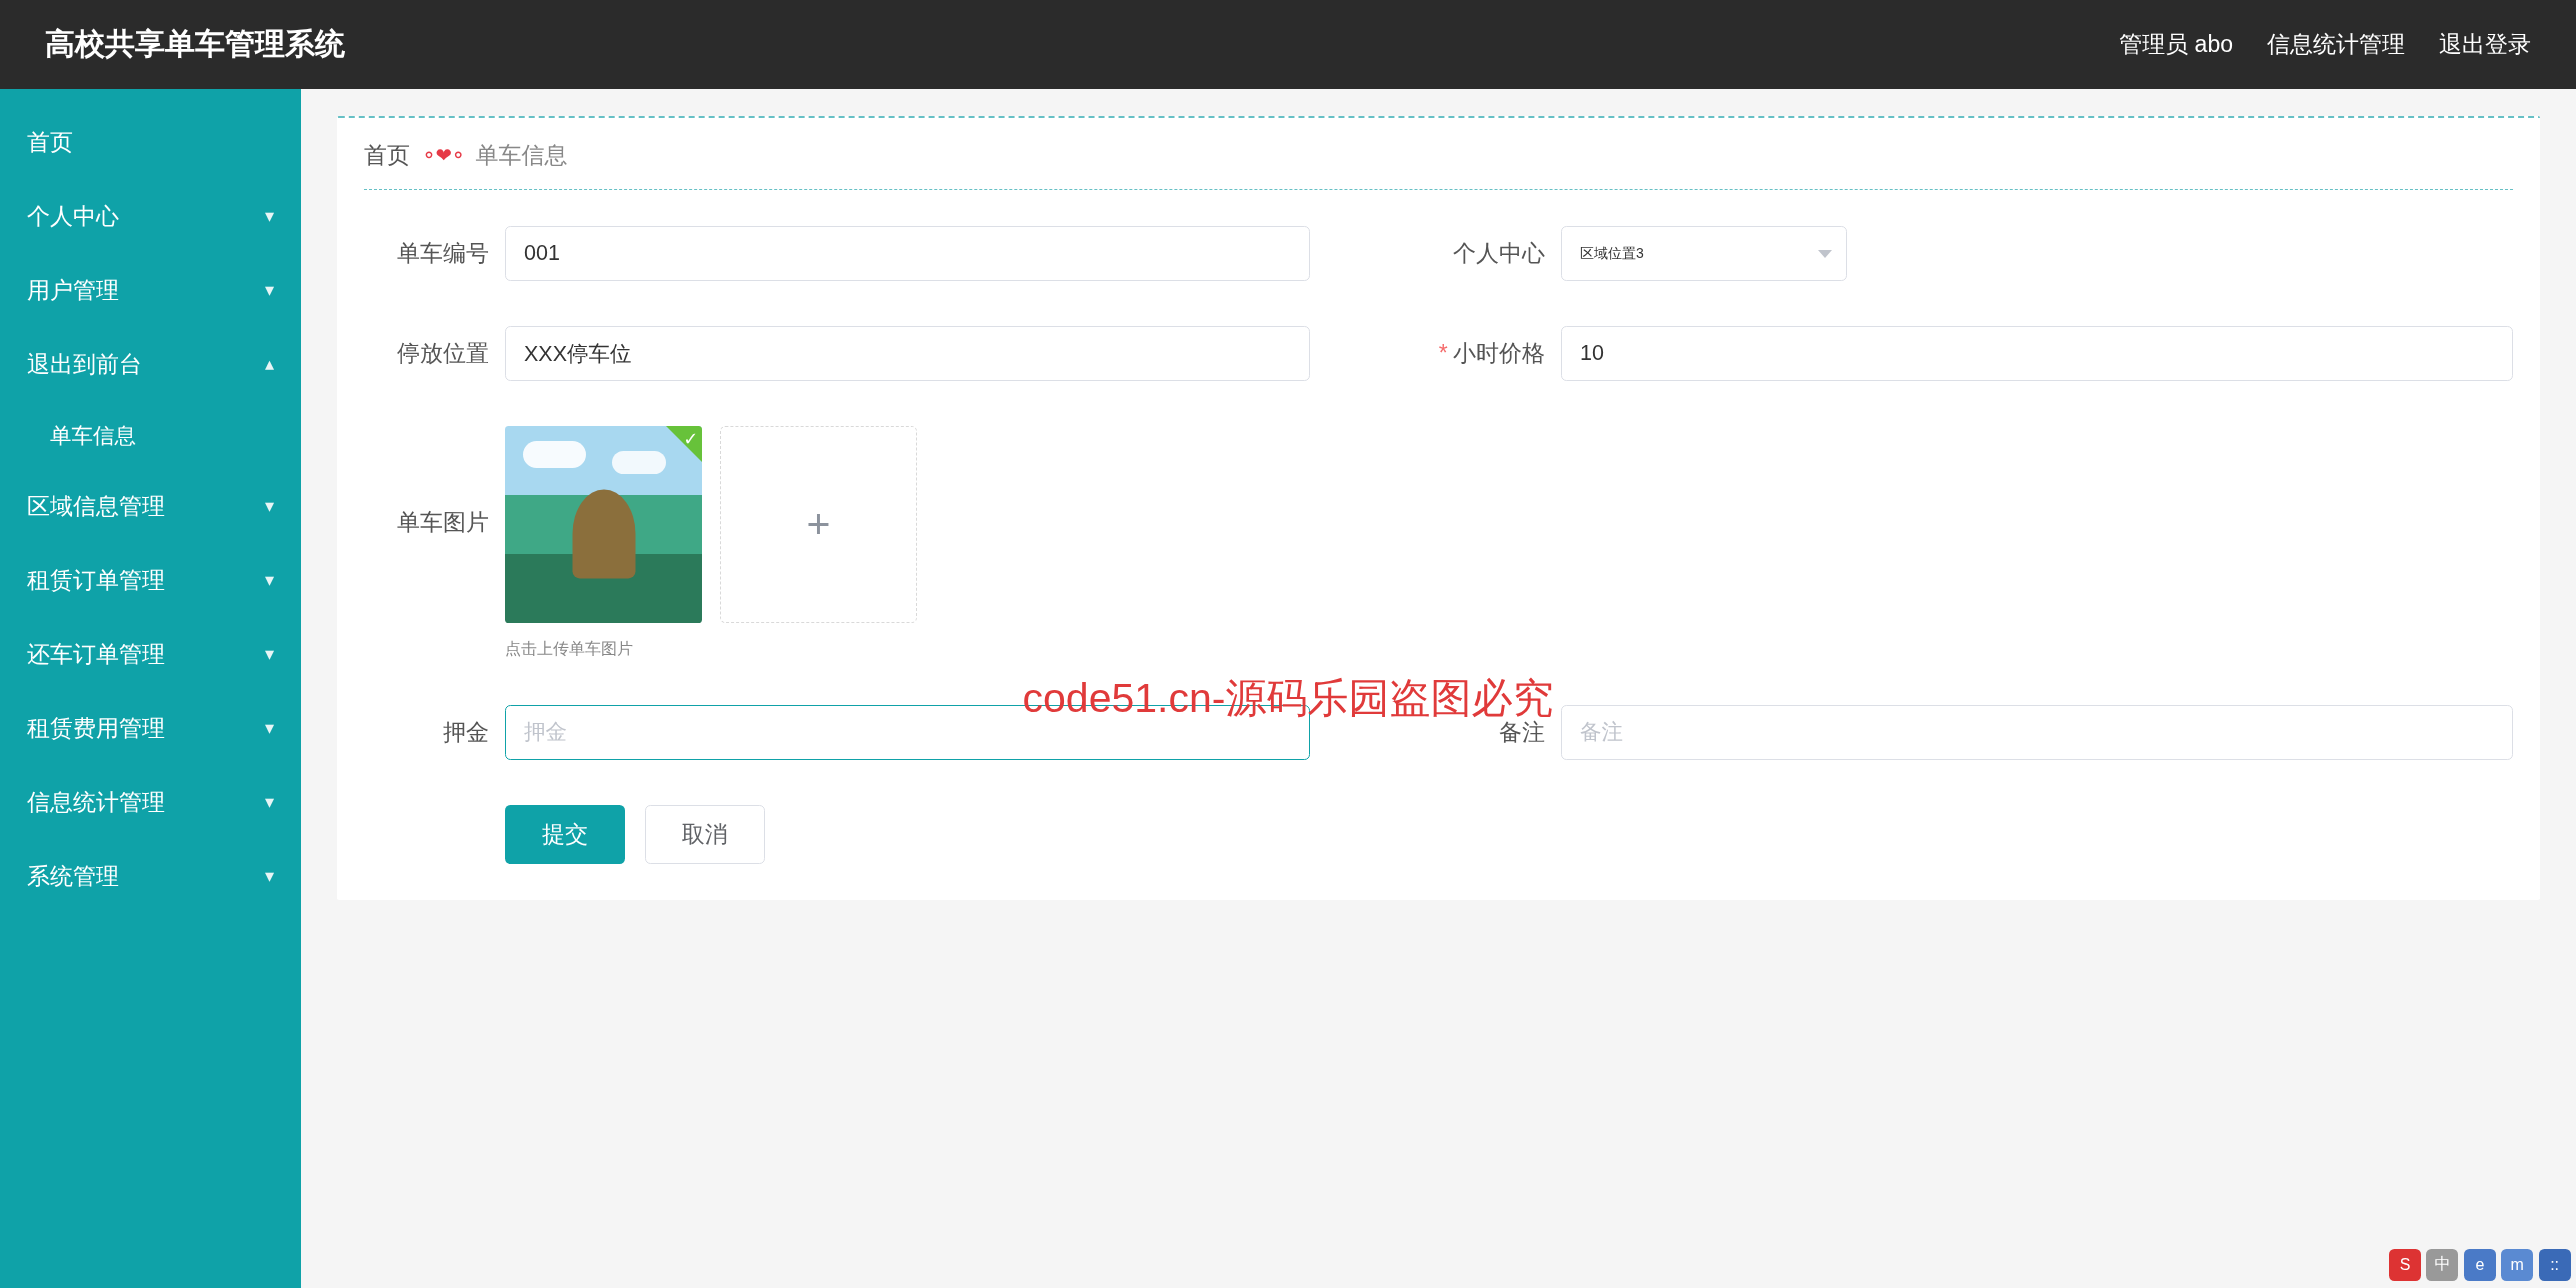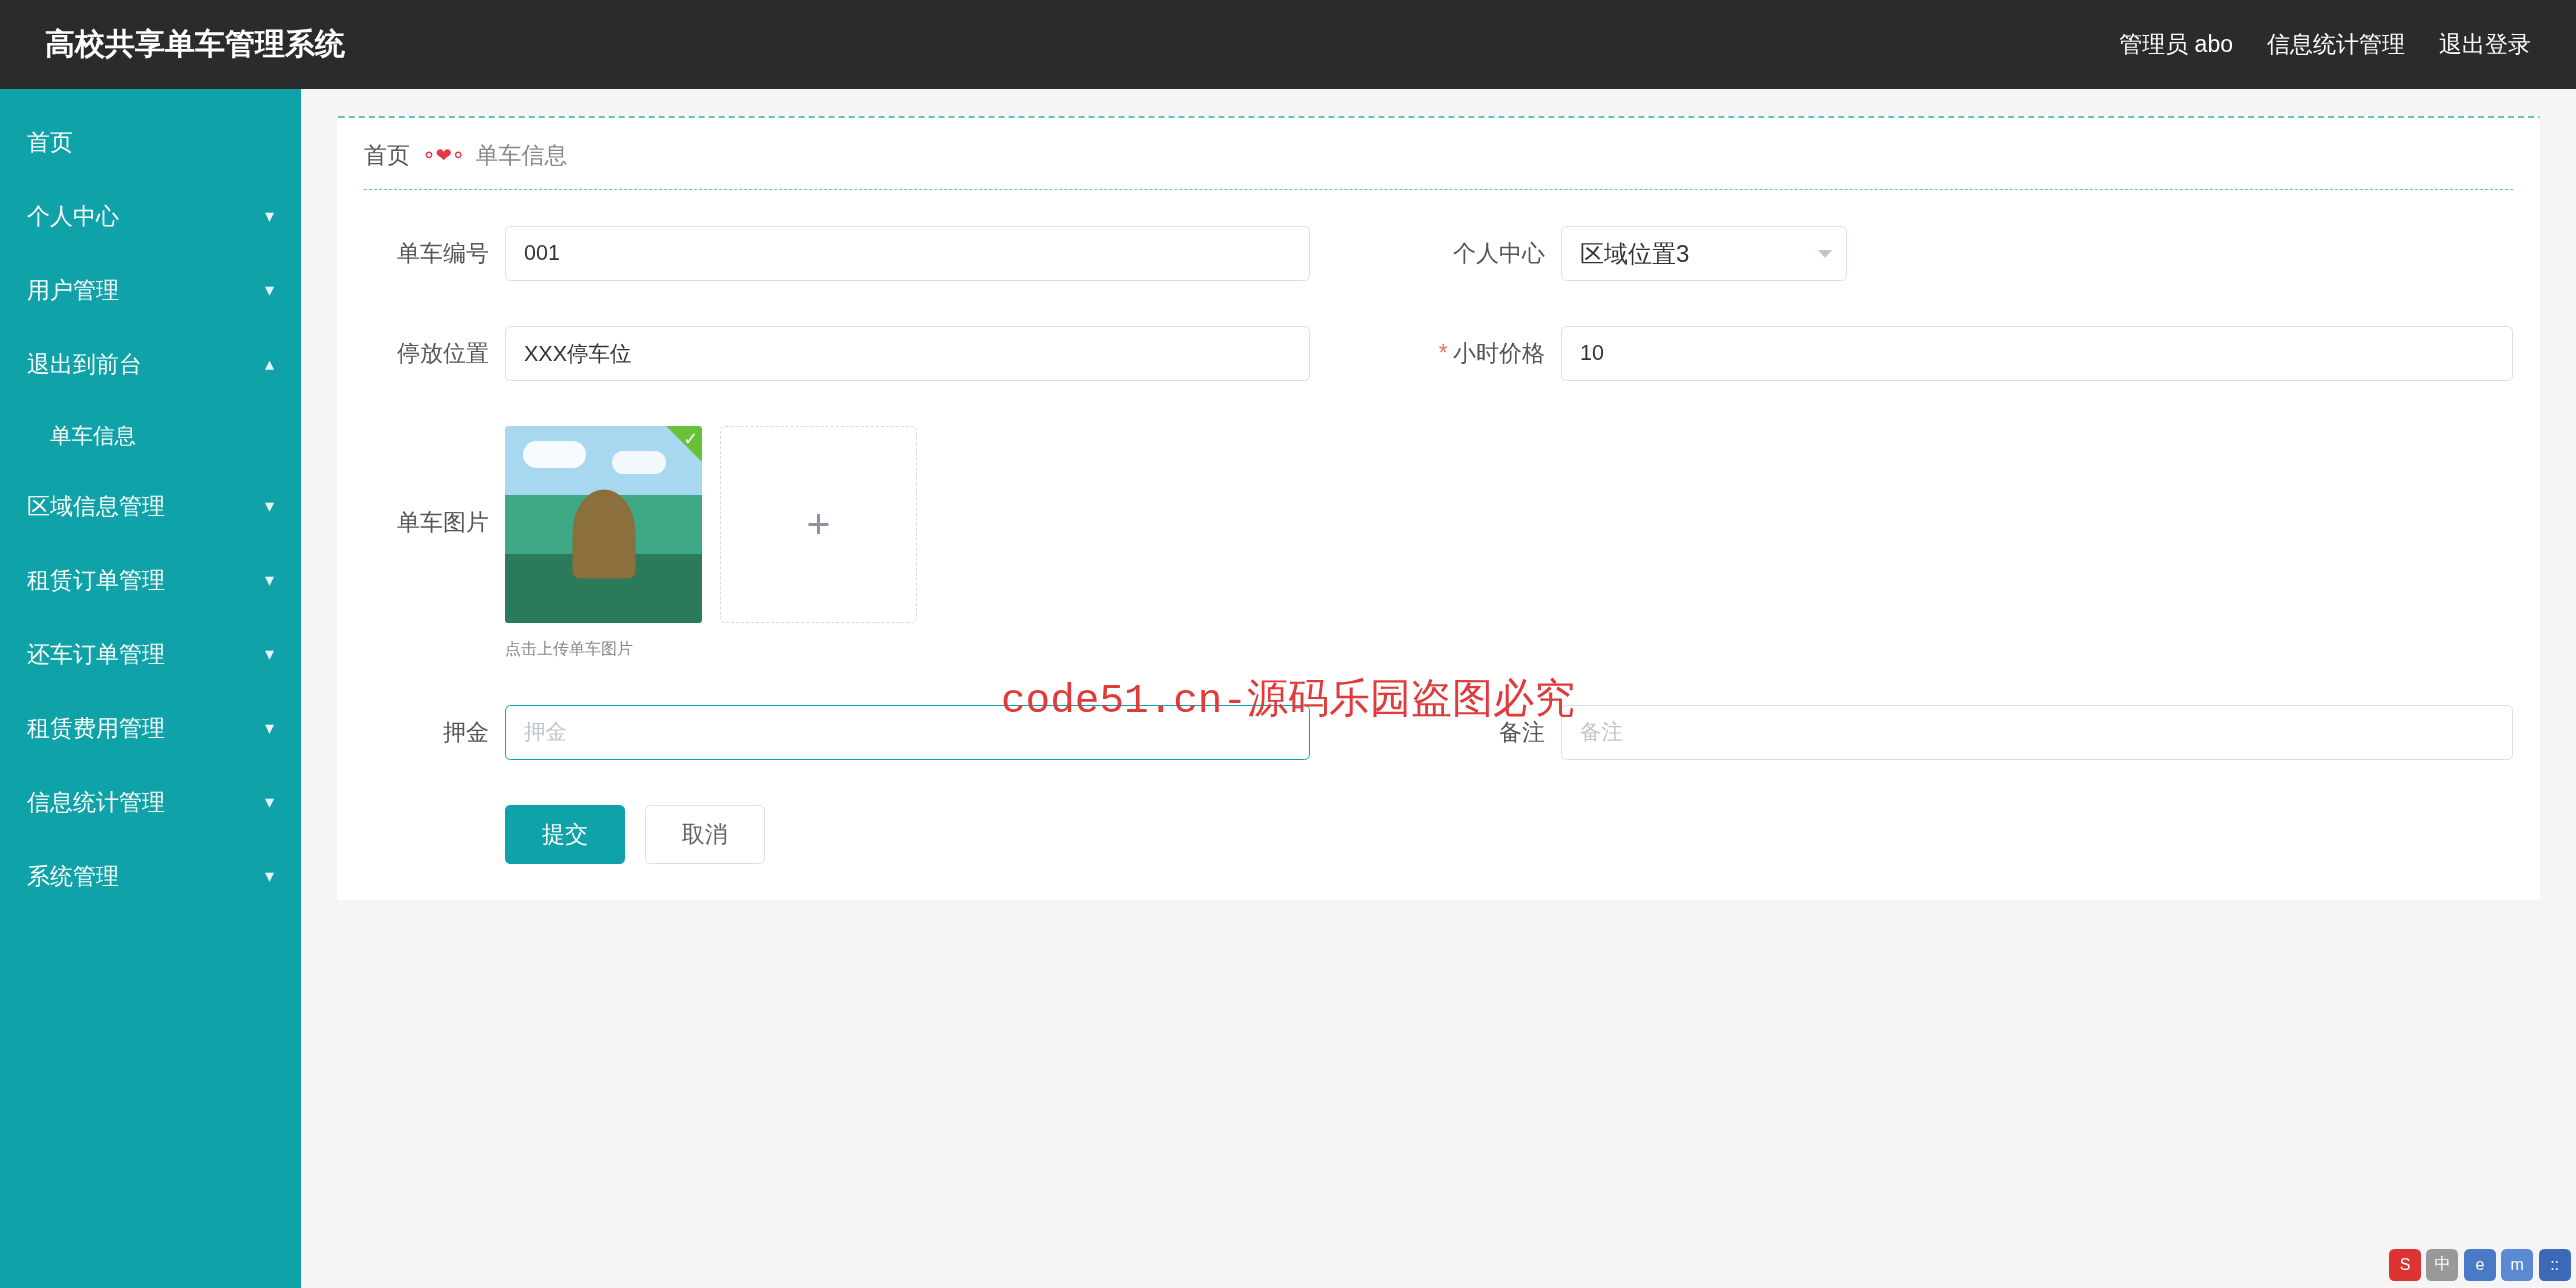--- a/index.html
+++ b/index.html
@@ -141,21 +141,21 @@
   color: #333;
   outline: none;
 }
 .form-input.w1 { width: 805px; }
 .form-input.w2 { width: 952px; }
 .form-input.focused { border-color: #0fa2a8; }
 .form-input::placeholder { color: #c0c4cc; }
 .form-select {
   width: 286px; height: 55px;
   border: 0.9px solid #dcdfe6; border-radius: 5.4px;
-  padding: 0 36px 0 18px; font-size: 24px;
+  padding: 0 36px 0 18px; font-size: 14px;
   display: flex; align-items: center; position: relative;
   color: #333; background: #fff;
 }
 .form-select::after {
   content: ""; position: absolute; right: 14.3px; top: 50%;
   width: 0; height: 0;
   border-left: 7.2px solid transparent;
   border-right: 7.2px solid transparent;
   border-top: 8px solid #c0c4cc;
   transform: translateY(-50%);
@@ -210,21 +210,21 @@
 
 
 .center-mark {
   position: absolute;
   left: 50%; top: 671px;
   transform: translateX(-50%);
   font-size: 41px;
   color: #e03a3a;
   z-index: 3;
   pointer-events: none;
-  font-family: Liberation Mono, monospace;
+  font-family: Liberation Sans, sans-serif;
 }
 
 
 .tray {
   position: absolute;
   right: 5.4px; bottom: 7.2px;
   display: flex; gap: 5.4px;
   z-index: 5;
 }
 .tray .tile {

